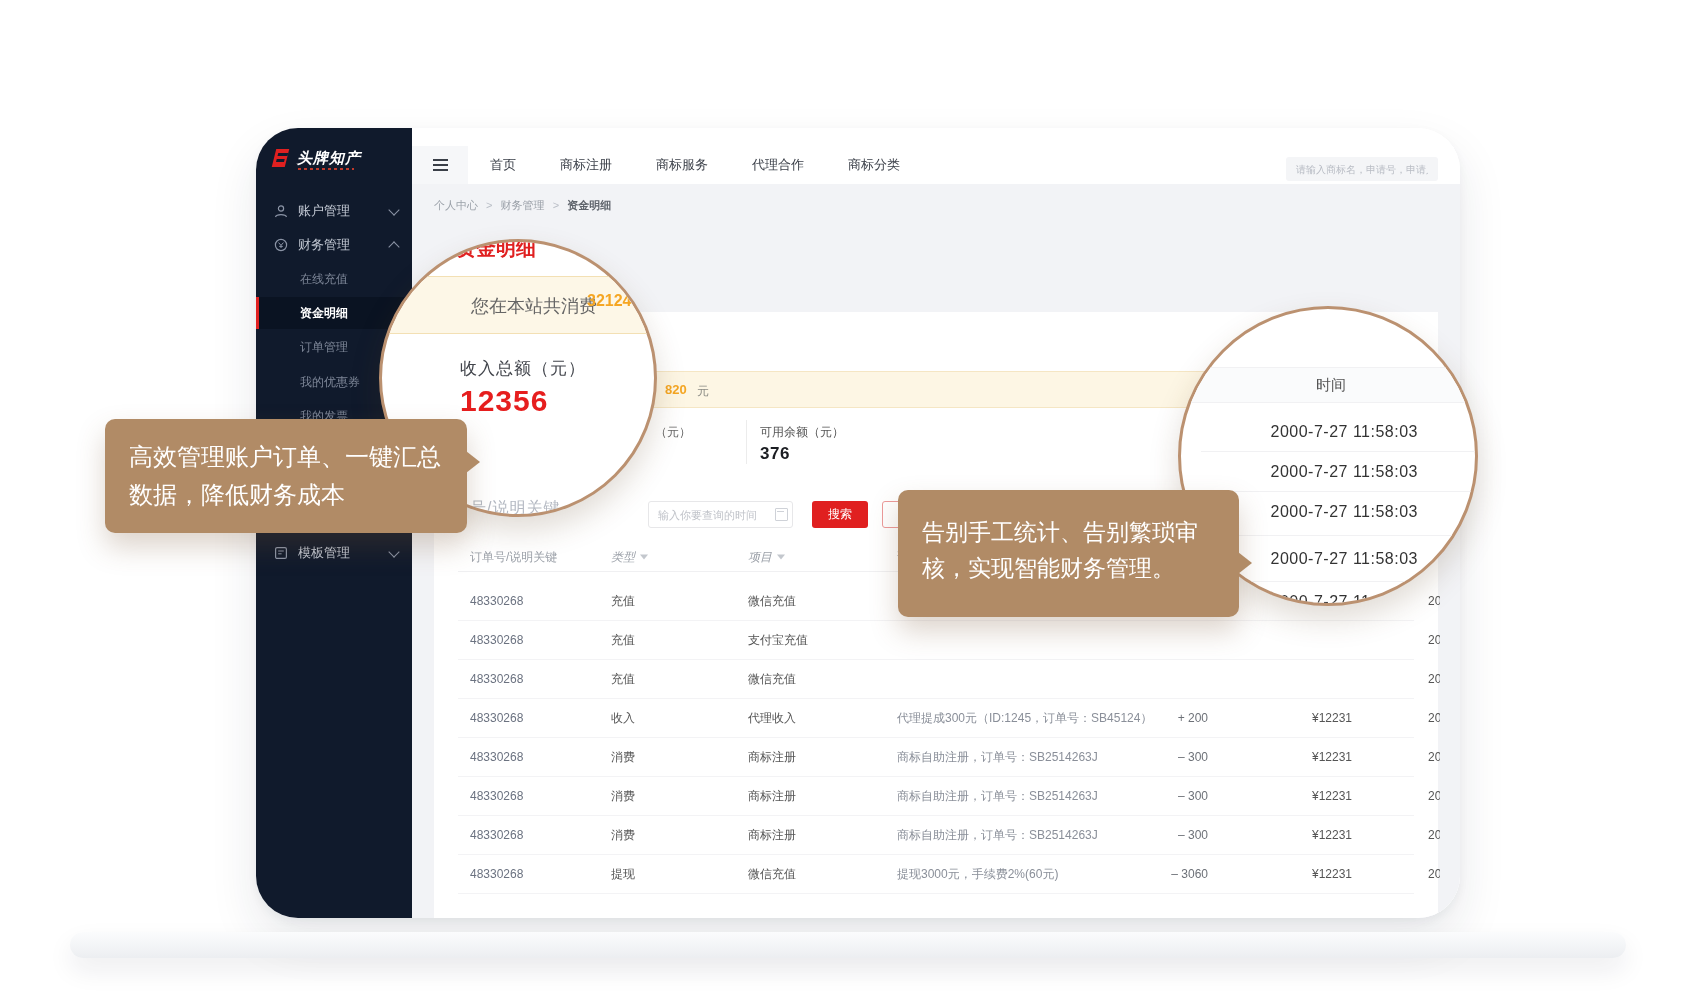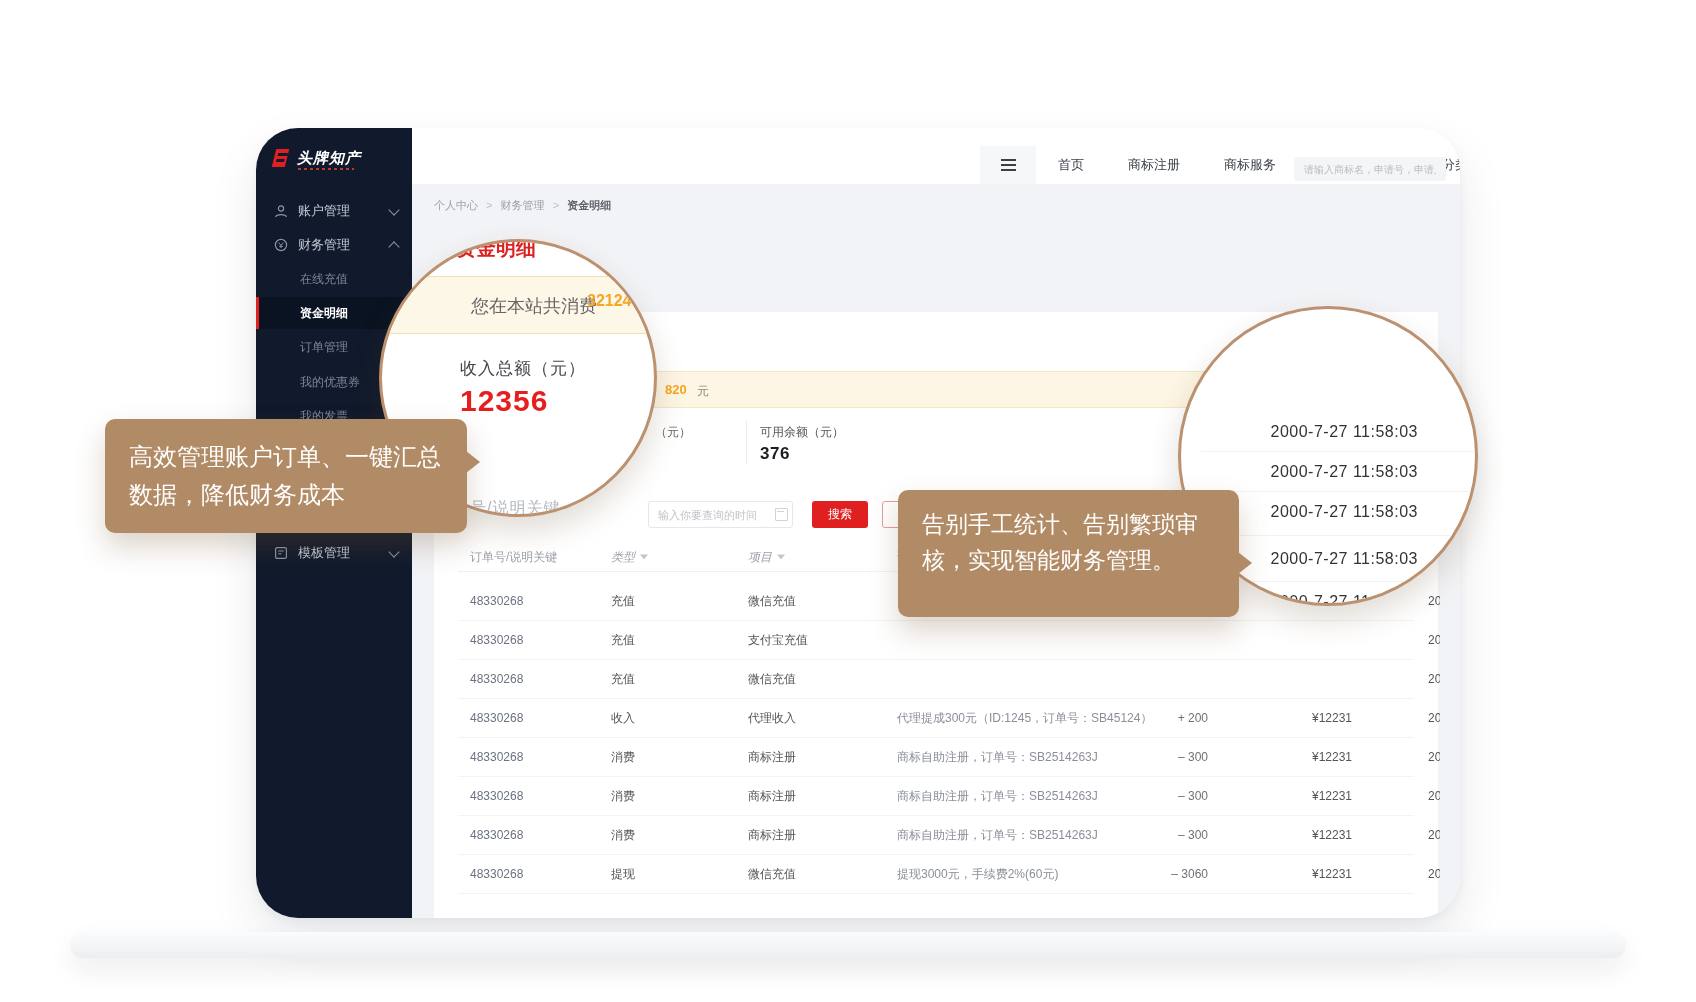--- a/index.html
+++ b/index.html
@@ -27,21 +27,21 @@
   .chev{position:absolute;right:14px;width:7px;height:7px;border-right:1.5px solid #8b94a6;border-bottom:1.5px solid #8b94a6;}
   .chev.down{transform:rotate(45deg);margin-top:-3px;}
   .chev.up{transform:rotate(-135deg);margin-top:3px;}
   .ssub{position:absolute;left:0;width:156px;height:32px;display:flex;align-items:center;
     padding-left:44px;box-sizing:border-box;color:#7e8798;font-size:12px;}
   .ssub.active{background:#0a1322;color:#fff;font-weight:bold;}
   .ssub.active:before{content:"";position:absolute;left:0;top:0;width:3px;height:32px;background:#e02020;}
   
   .main{position:absolute;left:156px;top:0;width:1048px;height:790px;background:#fff;}
   .main-body{position:absolute;left:0;top:56px;width:1048px;height:734px;background:#f2f3f6;}
-  .navbar{position:absolute;left:8px;top:18px;width:1048px;height:38px;background:#fff;display:flex;align-items:center;justify-content:flex-end;}
+  .navbar{position:absolute;left:0;top:18px;width:1048px;height:38px;background:#fff;display:flex;align-items:center;}
   .burger{width:56px;height:38px;background:#f6f7f9;display:flex;flex-direction:column;justify-content:center;
     align-items:center;gap:3px;flex:none;}
   .burger b{display:block;width:15px;height:2px;background:#3a3f48;}
   .navlist{display:flex;gap:44px;margin-left:22px;font-size:13px;color:#3a3f48;}
   .navlist span{white-space:nowrap;}
   .nav-search{position:absolute;right:22px;top:11px;width:152px;height:24px;background:#f4f5f7;border:none;
     border-radius:3px;font-size:10px;color:#8d929b;padding:0 10px;box-sizing:border-box;outline:none;
     font-family:inherit;}
   .nav-search::placeholder{color:#b8bcc4;}
   .crumbbar{position:absolute;left:22px;top:70px;font-size:11px;color:#9aa0a8;}
@@ -105,21 +105,21 @@
     justify-content:center;font-size:15px;color:#555;box-sizing:border-box;}
   .mag-trow{position:absolute;right:57px;font-size:16px;color:#333;white-space:nowrap;letter-spacing:.5px;}
   .mag-sep{position:absolute;left:20px;right:0;height:1px;background:#f1f1f3;}
   
   .callout{position:absolute;background:#b18b66;border-radius:10px;color:#fff;z-index:10;
     box-shadow:0 14px 28px rgba(120,85,50,.25);box-sizing:border-box;}
   .callout .arrow{position:absolute;right:-13px;width:0;height:0;border-top:11px solid transparent;
     border-bottom:11px solid transparent;border-left:14px solid #b18b66;}
   .callout-l{left:105px;top:375px;width:362px;height:114px;padding:19px 24px;font-size:24px;line-height:38px;}
   .callout-l .arrow{top:32px;}
-  .callout-r{left:898px;top:446px;width:341px;height:127px;padding:16px 24px;font-size:23px;line-height:36px;}
+  .callout-r{left:898px;top:446px;width:341px;height:127px;padding:24px 24px;font-size:23px;line-height:36px;}
   .callout-r .arrow{top:62px;}
 </style>
 </head>
 <body>
 
 <div class="stage">
 
   <div class="screen">
 
     <div class="sidebar">
@@ -317,20 +317,21 @@
     <div class="mag-banner">
       <span class="p">您在本站共消费</span>
       <span class="a">32124</span>
     </div>
     <div class="mag-inc-label">收入总额（元）</div>
     <div class="mag-inc-value">12356</div>
     <div class="mag-ordhead">订单号/说明关键</div>
   </div>
 
   <div class="circle circle-r">
+    <div class="mag-timehead">时间</div>
     <div class="mag-trow" style="top:114px;">2000-7-27 11:58:03</div>
     <div class="mag-sep" style="top:142px;"></div>
     <div class="mag-trow" style="top:154px;">2000-7-27 11:58:03</div>
     <div class="mag-sep" style="top:182px;"></div>
     <div class="mag-trow" style="top:194px;">2000-7-27 11:58:03</div>
     <div class="mag-sep" style="top:226px;"></div>
     <div class="mag-trow" style="top:241px;">2000-7-27 11:58:03</div>
     <div class="mag-sep" style="top:272px;"></div>
     <div class="mag-trow" style="top:284px;">2000-7-27 11:58:03</div>
   </div>

